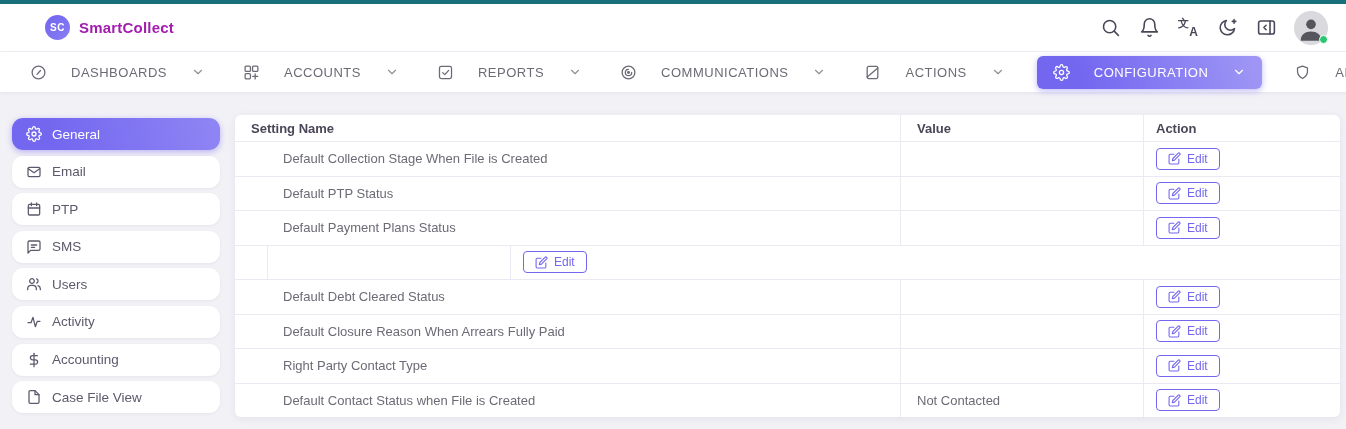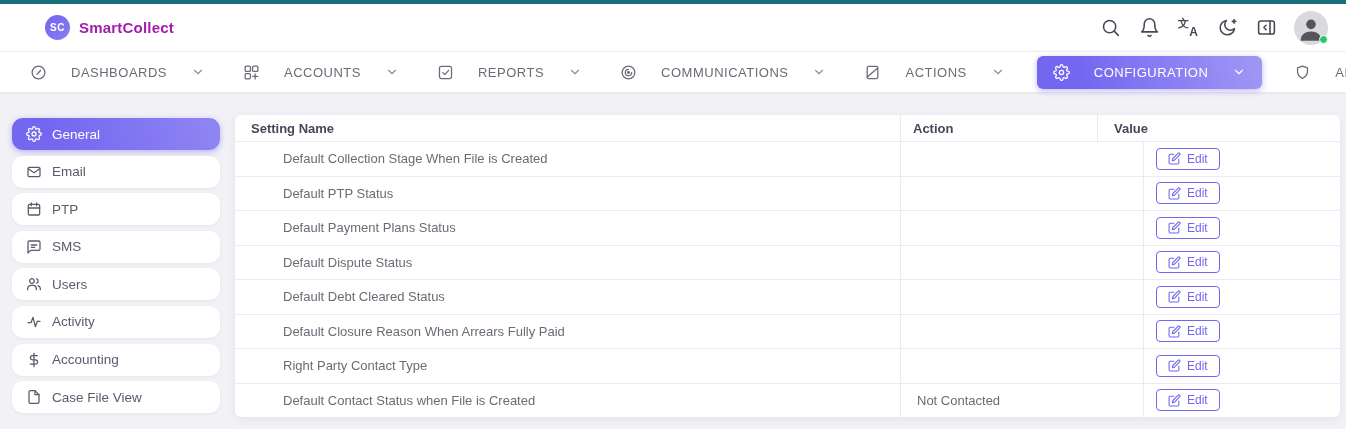--- a/index.html
+++ b/index.html
@@ -307,22 +307,22 @@
           </svg>
       </span>
       <span>Case File View</span>
     </div>
   </div>
 
   <div class="table-wrap">
     <div class="table-card">
       <div class="trow thead">
         <div class="cell col-name">Setting Name</div>
+        <div class="cell col-value">Value</div>
         <div class="cell col-action">Action</div>
-        <div class="cell col-value">Value</div>
       </div>
 
       <div class="trow tbody-row">
         <div class="cell col-name">Default Collection Stage When File is Created</div>
         <div class="cell col-value"></div>
         <div class="cell col-action">
           <button class="edit-btn">
             <span class="eicon">
                 <svg viewBox="0 0 24 24" fill="none" stroke="currentColor" stroke-width="2" stroke-linecap="round" stroke-linejoin="round">
                   <path d="M11 4H4a2 2 0 0 0-2 2v14a2 2 0 0 0 2 2h14a2 2 0 0 0 2-2v-7"></path>
@@ -360,21 +360,20 @@
                   <path d="M11 4H4a2 2 0 0 0-2 2v14a2 2 0 0 0 2 2h14a2 2 0 0 0 2-2v-7"></path>
                   <path d="M18.5 2.5a2.12 2.12 0 0 1 3 3L12 15l-4 1 1-4z"></path>
                 </svg>
               </span>
             <span>Edit</span>
           </button>
         </div>
       </div>
 
       <div class="trow tbody-row">
-        <div class="cell col-name">Default Dispute Status</div>
         <div class="cell col-value"></div>
         <div class="cell col-action">
           <button class="edit-btn">
             <span class="eicon">
                 <svg viewBox="0 0 24 24" fill="none" stroke="currentColor" stroke-width="2" stroke-linecap="round" stroke-linejoin="round">
                   <path d="M11 4H4a2 2 0 0 0-2 2v14a2 2 0 0 0 2 2h14a2 2 0 0 0 2-2v-7"></path>
                   <path d="M18.5 2.5a2.12 2.12 0 0 1 3 3L12 15l-4 1 1-4z"></path>
                 </svg>
               </span>
             <span>Edit</span>

